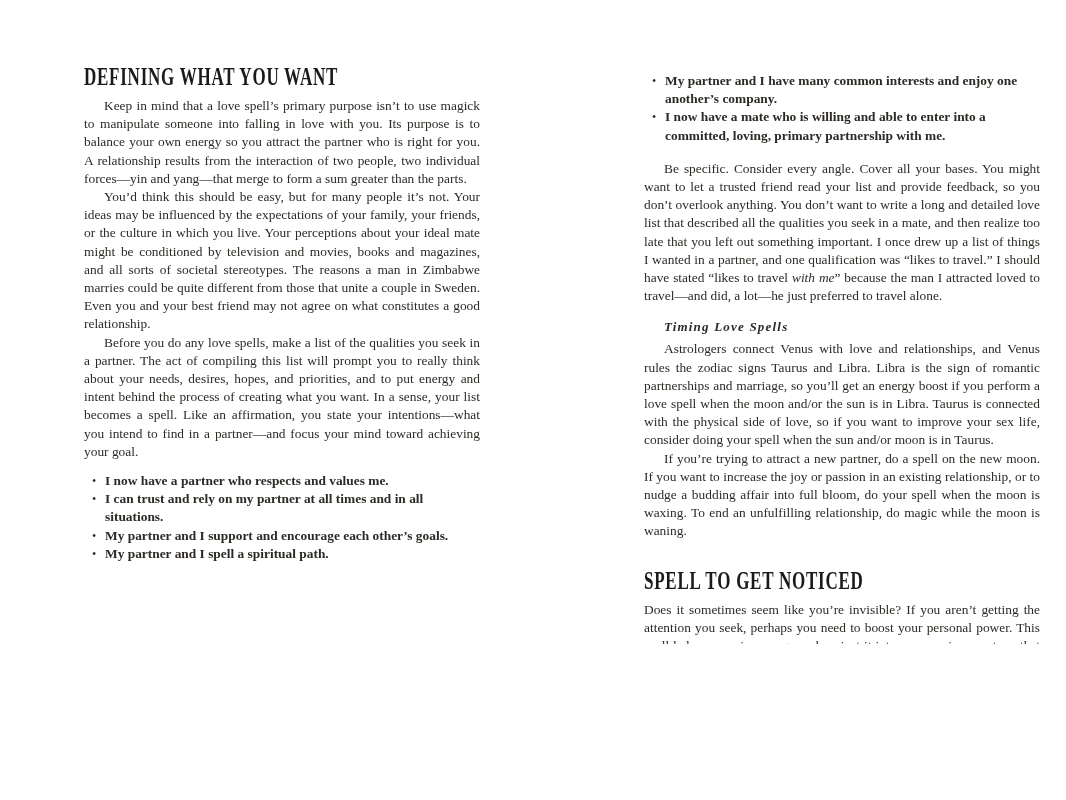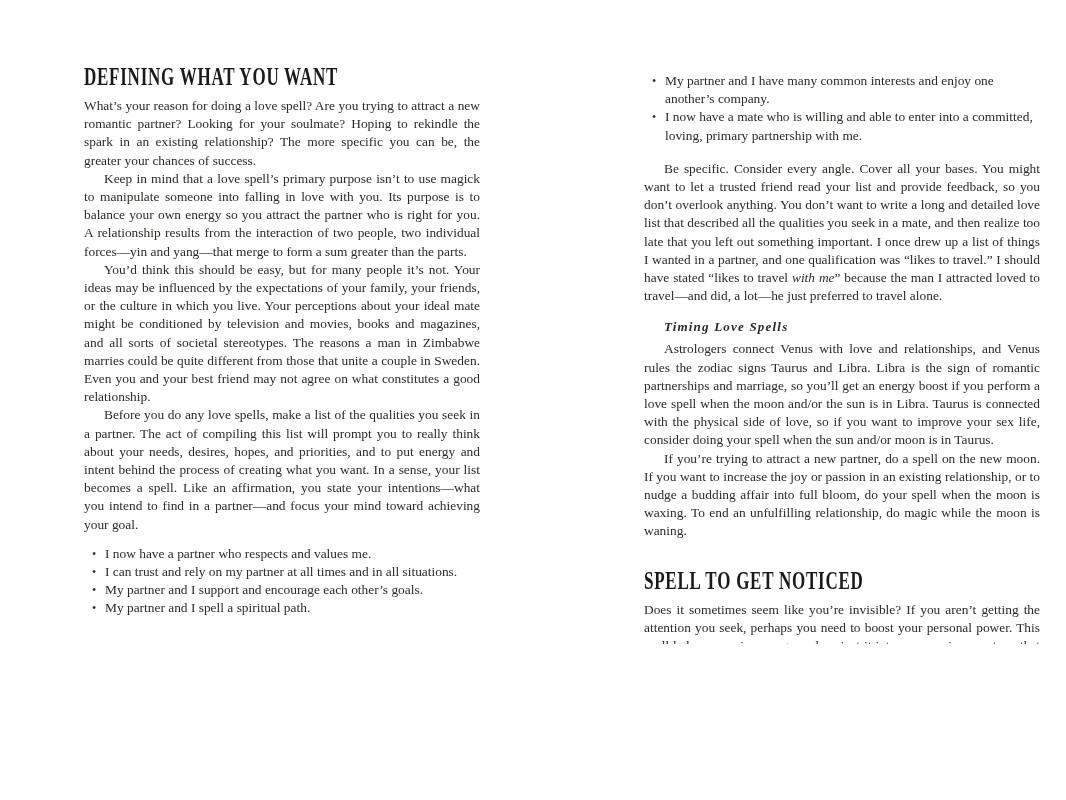--- a/index.html
+++ b/index.html
@@ -61,21 +61,21 @@
   ul.bullets li {
     display: flex;
     font-size: 13.4px;
     line-height: 18.2px;
     text-align: left;
   }
   ul.bullets .bullet-marker {
     flex: 0 0 13px;
     font-size: 12px;
   }
-  ul.bullets .bullet-text { flex: 1; }
+  ul.bullets .bullet-text { flex: 1; font-weight: bold; }
 
   .footer {
     position: absolute;
     top: 744px;
     width: 396px;
     display: flex;
     align-items: center;
     font-size: 11.5px;
   }
   .footer-left  { left: 60px; gap: 28px; }
@@ -96,21 +96,20 @@
 
   i.emph { font-style: italic; }
 </style>
 </head>
 <body>
 
 <div class="spread">
 
   <main class="page page-left">
     <h1 class="section-heading">DEFINING WHAT YOU WANT</h1>
-    <p class="body">What’s your reason for doing a love spell? Are you trying to attract a new romantic partner? Looking for your soulmate? Hoping to rekindle the spark in an existing relationship? The more specific you can be, the greater your chances of success.</p>
     <p class="body indent">Keep in mind that a love spell’s primary purpose isn’t to use magick to manipulate someone into falling in love with you. Its purpose is to balance your own energy so you attract the partner who is right for you. A relationship results from the interaction of two people, two individual forces—yin and yang—that merge to form a sum greater than the parts.</p>
     <p class="body indent">You’d think this should be easy, but for many people it’s not. Your ideas may be influenced by the expectations of your family, your friends, or the culture in which you live. Your perceptions about your ideal mate might be conditioned by television and movies, books and magazines, and all sorts of societal stereotypes. The reasons a man in Zimbabwe marries could be quite different from those that unite a couple in Sweden. Even you and your best friend may not agree on what constitutes a good relationship.</p>
     <p class="body indent">Before you do any love spells, make a list of the qualities you seek in a partner. The act of compiling this list will prompt you to really think about your needs, desires, hopes, and priorities, and to put energy and intent behind the process of creating what you want. In a sense, your list becomes a spell. Like an affirmation, you state your intentions—what you intend to find in a partner—and focus your mind toward achieving your goal.</p>
     <ul class="bullets">
       <li>
         <span class="bullet-marker">•</span>
         <span class="bullet-text">I now have a partner who respects and values me.</span>
       </li>
       <li>
         <span class="bullet-marker">•</span>

